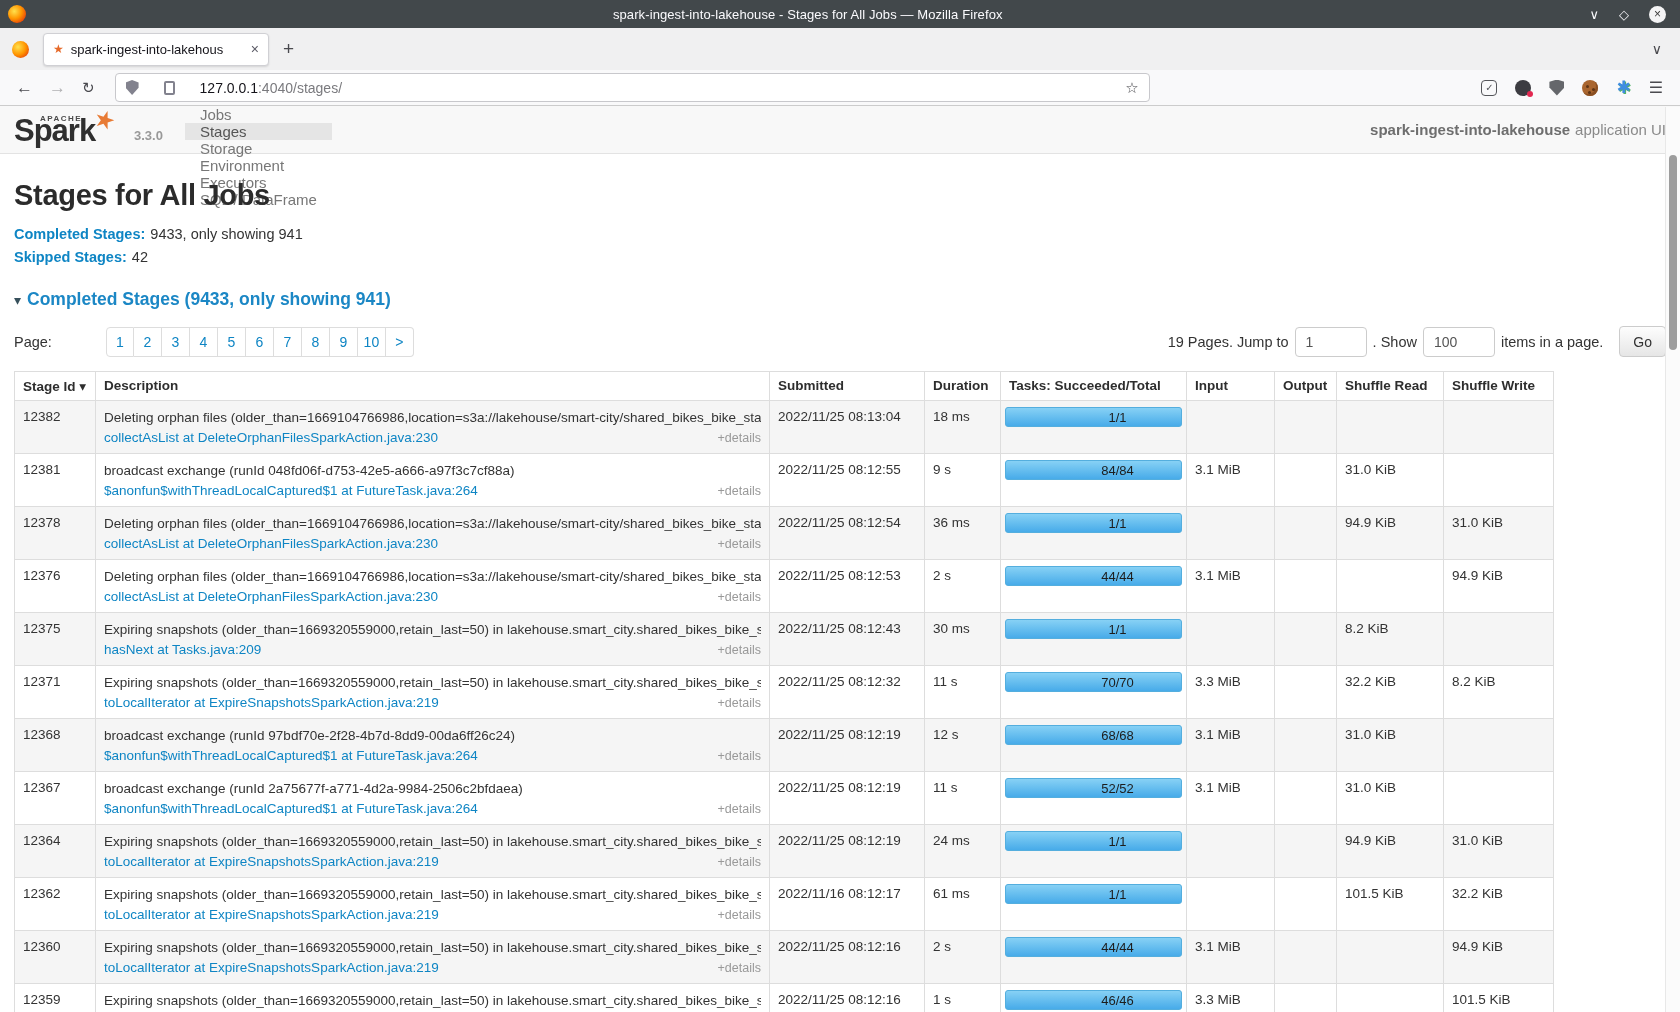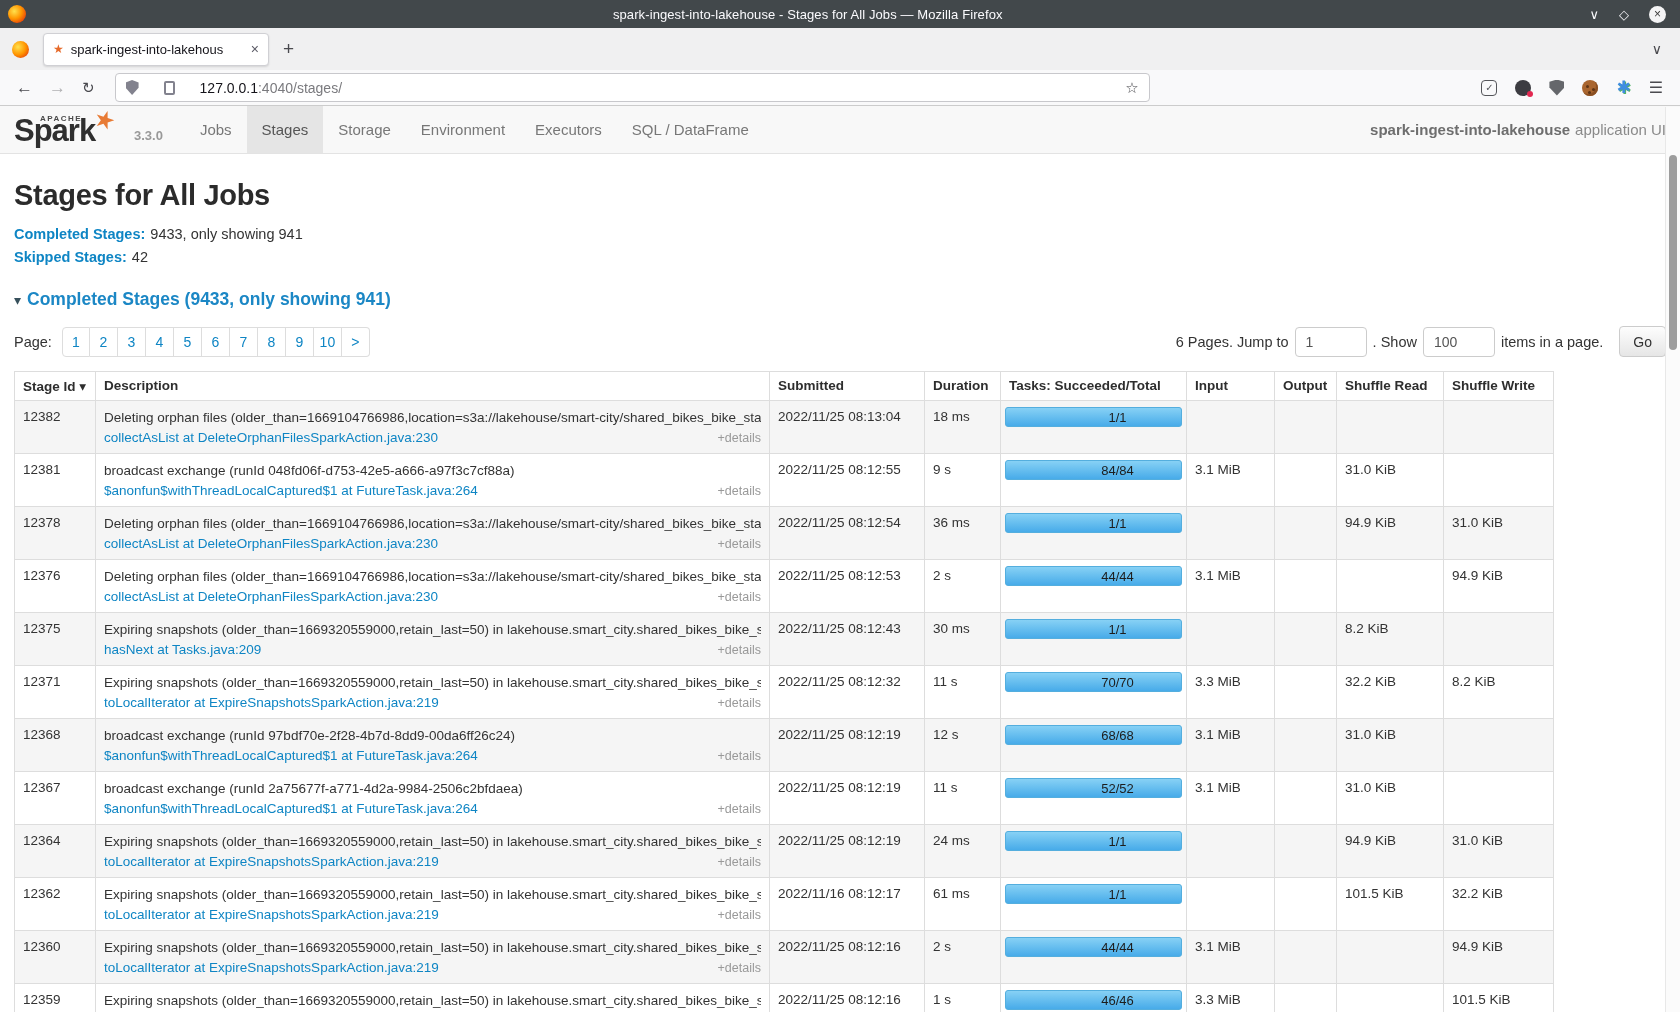--- a/index.html
+++ b/index.html
@@ -58,35 +58,35 @@
   .menu-btn { font-size:16px; color:#4a4a4f; cursor:pointer; }
 
   
   .sparknav { height:48px; background:#f8f8f8; border-bottom:1px solid #e3e3e3; display:flex; align-items:stretch; }
   .logo-wrap { display:flex; align-items:flex-end; margin-left:14px; padding-bottom:2px; position:relative; }
   .logo-spark { position:relative; width:96px; }
   .logo-apache { position:absolute; top:3px; left:26px; font-size:8px; font-weight:bold; letter-spacing:1.5px; color:#4a4a4a; }
   .logo-word { font-size:31px; font-weight:bold; color:#2f2f2f; letter-spacing:-1px; line-height:1.3; }
   .logo-star { position:absolute; top:-5px; right:-6px; color:#e87b35; font-size:24px; transform:rotate(18deg); }
   .logo-version { font-size:13px; font-weight:bold; color:#999; margin:0 0 8px 24px; }
-  .nav-items { display:flex; margin-left:22px; }
+  .nav-items { display:flex; margin-left:22px;flex-direction:column; }
   .nav-item { display:flex; align-items:center; padding:0 15px; font-size:15px; color:#777; cursor:pointer; }
   .nav-item.active { background:#e5e5e5; color:#555; }
   .app-ui { margin-left:auto; margin-right:14px; display:flex; align-items:center; font-size:15px; color:#8a8a8a; }
   .app-ui b { color:#6e6e6e; margin-right:5px; }
 
   
   .content { padding:0 14px; }
   .page-title { font-size:29px; font-weight:bold; color:#2b2b2b; margin:25px 0 14px; letter-spacing:-.3px; }
   .summary-line { font-size:14.5px; color:#333; margin:7px 0; }
   .summary-label { color:#0e85c4; font-weight:bold; margin-right:5px; cursor:pointer; }
   .section-head { margin:24px 0 2px; font-size:17.5px; font-weight:bold; color:#1b87c5; cursor:pointer; }
   .section-arrow { color:#37505c; font-size:14px; margin-right:6px; }
 
-  .pagination-row { display:flex; align-items:center; margin:16px 0 14px; font-size:14.5px; color:#333; }
+  .pagination-row { display:flex; align-items:center; margin:16px 0 14px; font-size:14.5px; color:#333;gap:44px; }
   .page-label { margin-right:10px; }
   .page-btns { display:flex; }
   .page-btn { padding:6px 0; width:28px; text-align:center; border:1px solid #ddd; border-left:none;
               background:#fff; color:#0e85c4; font-size:14px; cursor:pointer; }
   .page-btn:first-child { border-left:1px solid #ddd; border-radius:4px 0 0 4px; }
   .page-btn:last-child { border-radius:0 4px 4px 0; }
   .pagination-right { margin-left:auto; display:flex; align-items:center; }
   .pg-text { margin:0 6px; }
   .pg-input { width:72px; height:30px; border:1px solid #ccc; border-radius:4px; padding:0 10px;
               font-size:14px; color:#555; font-family:inherit; }
@@ -220,21 +220,21 @@
 
   <div class="page-btn">8</div>
 
   <div class="page-btn">9</div>
 
   <div class="page-btn">10</div>
 
   <div class="page-btn">&gt;</div>
 </div>
     <div class="pagination-right">
-      <span class="pg-text">6 Pages. Jump to</span>
+      <span class="pg-text">19 Pages. Jump to</span>
       <input class="pg-input" value="1" style="">
       <span class="pg-text">. Show</span>
       <input class="pg-input" value="100" style="">
       <span class="pg-text">items in a page.</span>
       <button class="go-btn">Go</button>
     </div>
   </div>
 
   <table class="stages">
     <colgroup>

